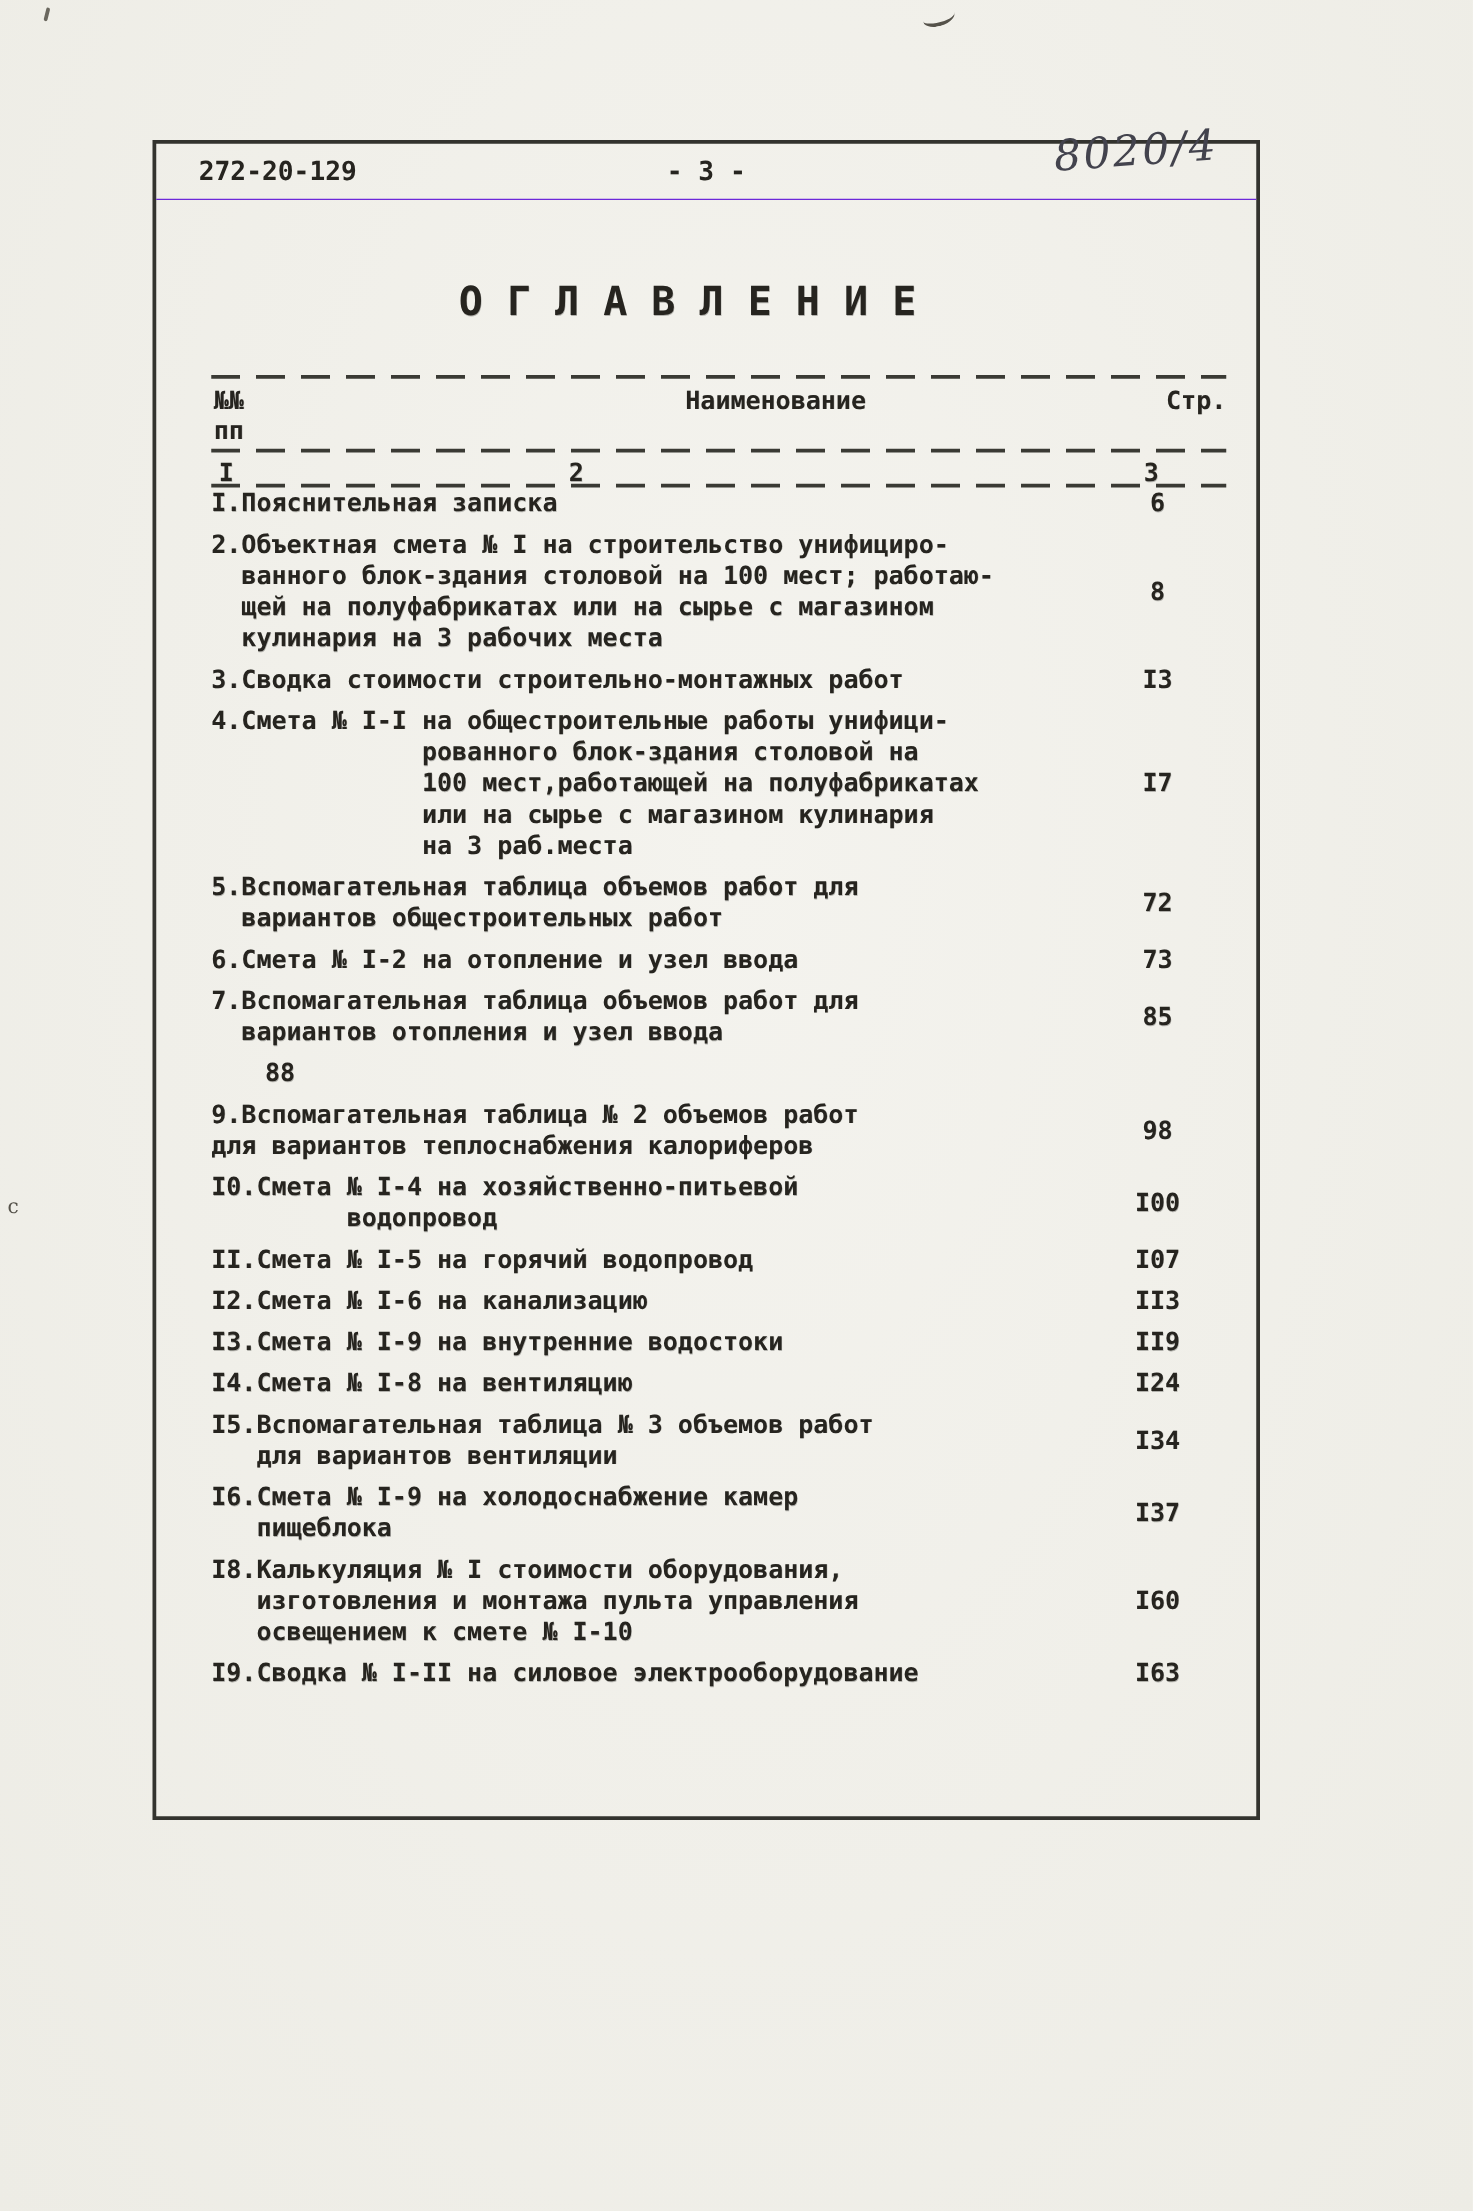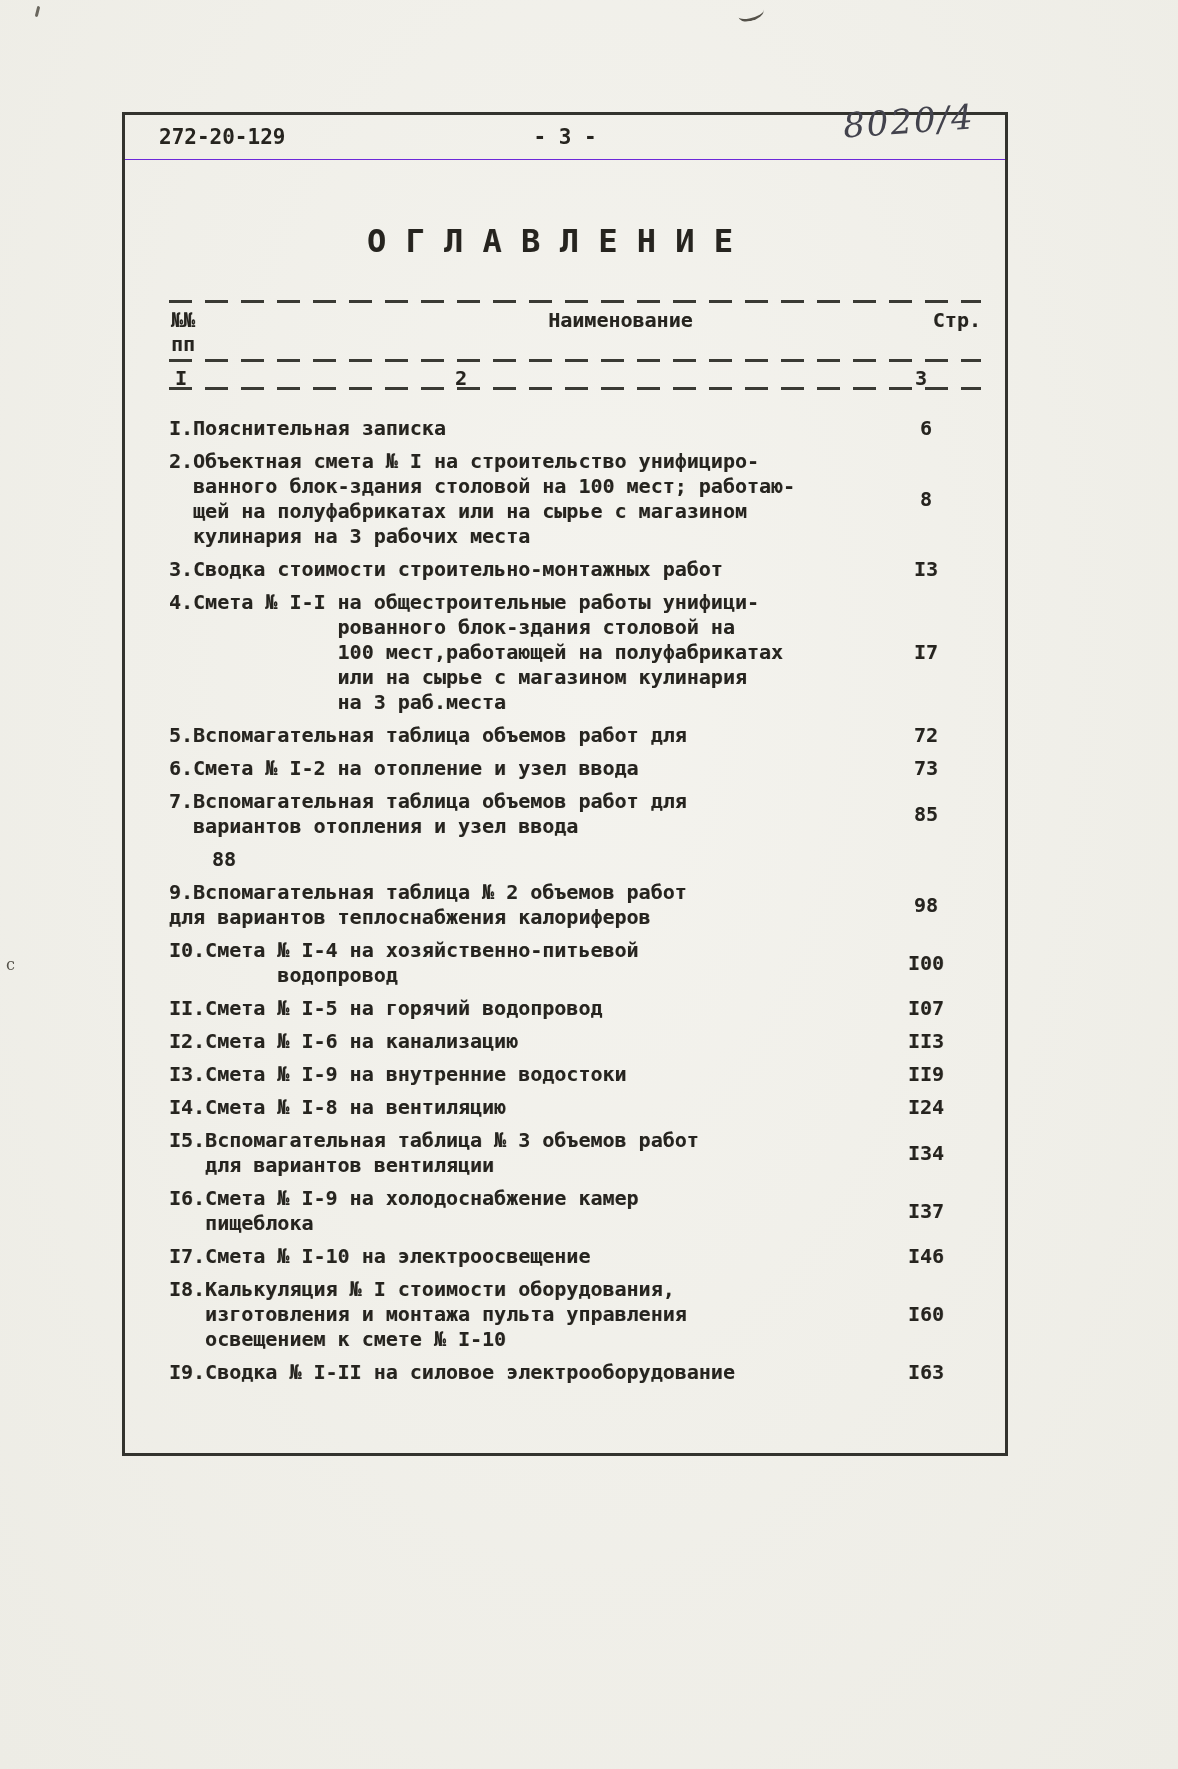--- a/index.html
+++ b/index.html
@@ -85,21 +85,21 @@
     height: 30px;
     font-size: 20px;
     line-height: 26px;
     z-index: 1;
   }
   .col-numbers span { position: absolute; top: 3px; }
   .col-numbers .n1 { left: 6px; }
   .col-numbers .n2 { left: 286px; }
   .col-numbers .n3 { left: 746px; }
 
-  .toc { margin-top: 26px; }
+  .toc { }
   .entry {
     display: flex;
     margin-bottom: 8px;
     font-size: 20px;
     line-height: 25px;
   }
   .entry-text { flex: 1; white-space: pre; }
   .entry-page {
     width: 110px;
     text-align: center;
@@ -184,21 +184,21 @@
     <div class="entry-text"><div class="entry-line">3.Сводка стоимости строительно-монтажных работ</div></div>
     <div class="entry-page">I3</div>
   </div>
 
   <div class="entry">
     <div class="entry-text"><div class="entry-line">4.Смета № I-I на общестроительные работы унифици-</div><div class="entry-line">              рованного блок-здания столовой на</div><div class="entry-line">              100 мест,работающей на полуфабрикатах</div><div class="entry-line">              или на сырье с магазином кулинария</div><div class="entry-line">              на 3 раб.места</div></div>
     <div class="entry-page">I7</div>
   </div>
 
   <div class="entry">
-    <div class="entry-text"><div class="entry-line">5.Вспомагательная таблица объемов работ для</div></div>
+    <div class="entry-text"><div class="entry-line">5.Вспомагательная таблица объемов работ для</div><div class="entry-line">  вариантов общестроительных работ</div></div>
     <div class="entry-page">72</div>
   </div>
 
   <div class="entry">
     <div class="entry-text"><div class="entry-line">6.Смета № I-2 на отопление и узел ввода</div></div>
     <div class="entry-page">73</div>
   </div>
 
   <div class="entry">
     <div class="entry-text"><div class="entry-line">7.Вспомагательная таблица объемов работ для</div><div class="entry-line">  вариантов отопления и узел ввода</div></div>
@@ -242,24 +242,20 @@
   <div class="entry">
     <div class="entry-text"><div class="entry-line">I5.Вспомагательная таблица № 3 объемов работ</div><div class="entry-line">   для вариантов вентиляции</div></div>
     <div class="entry-page">I34</div>
   </div>
 
   <div class="entry">
     <div class="entry-text"><div class="entry-line">I6.Смета № I-9 на холодоснабжение камер</div><div class="entry-line">   пищеблока</div></div>
     <div class="entry-page">I37</div>
   </div>
 
-  <div class="entry">
-    <div class="entry-text"><div class="entry-line">I7.Смета № I-10 на электроосвещение</div></div>
-    <div class="entry-page">I46</div>
-  </div>
 
   <div class="entry">
     <div class="entry-text"><div class="entry-line">I8.Калькуляция № I стоимости оборудования,</div><div class="entry-line">   изготовления и монтажа пульта управления</div><div class="entry-line">   освещением к смете № I-10</div></div>
     <div class="entry-page">I60</div>
   </div>
 
   <div class="entry">
     <div class="entry-text"><div class="entry-line">I9.Сводка № I-II на силовое электрооборудование</div></div>
     <div class="entry-page">I63</div>
   </div>

